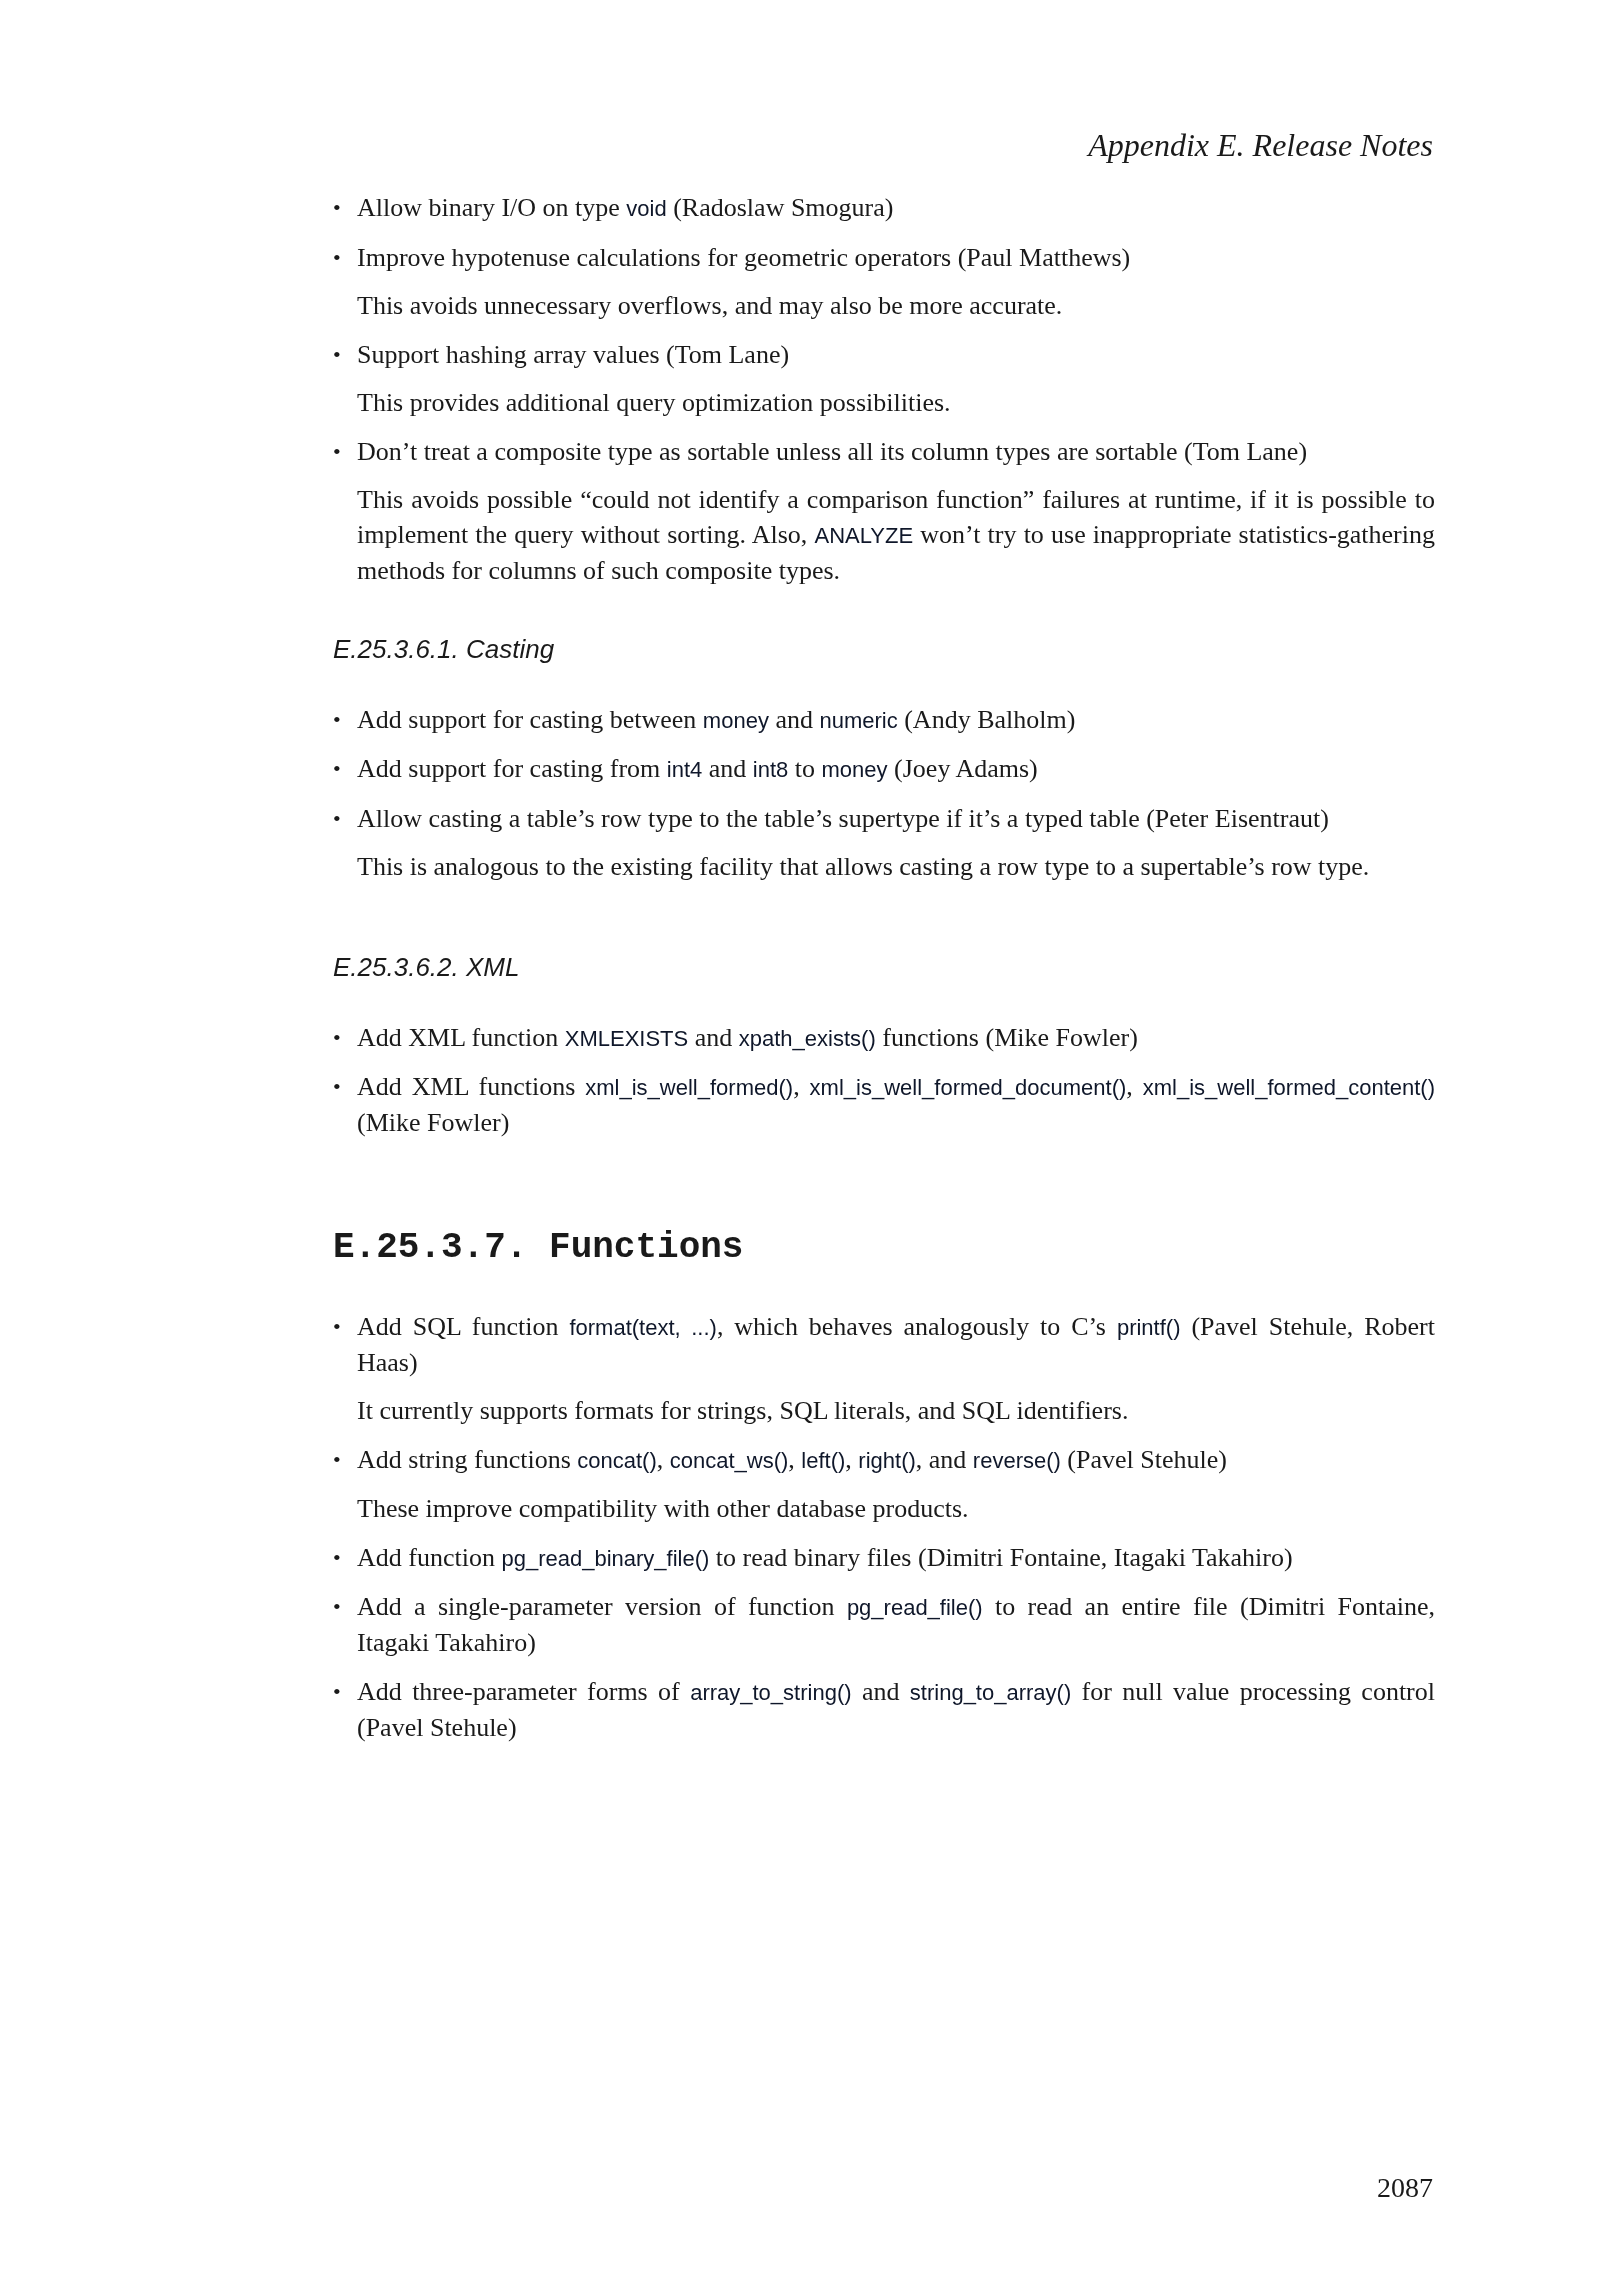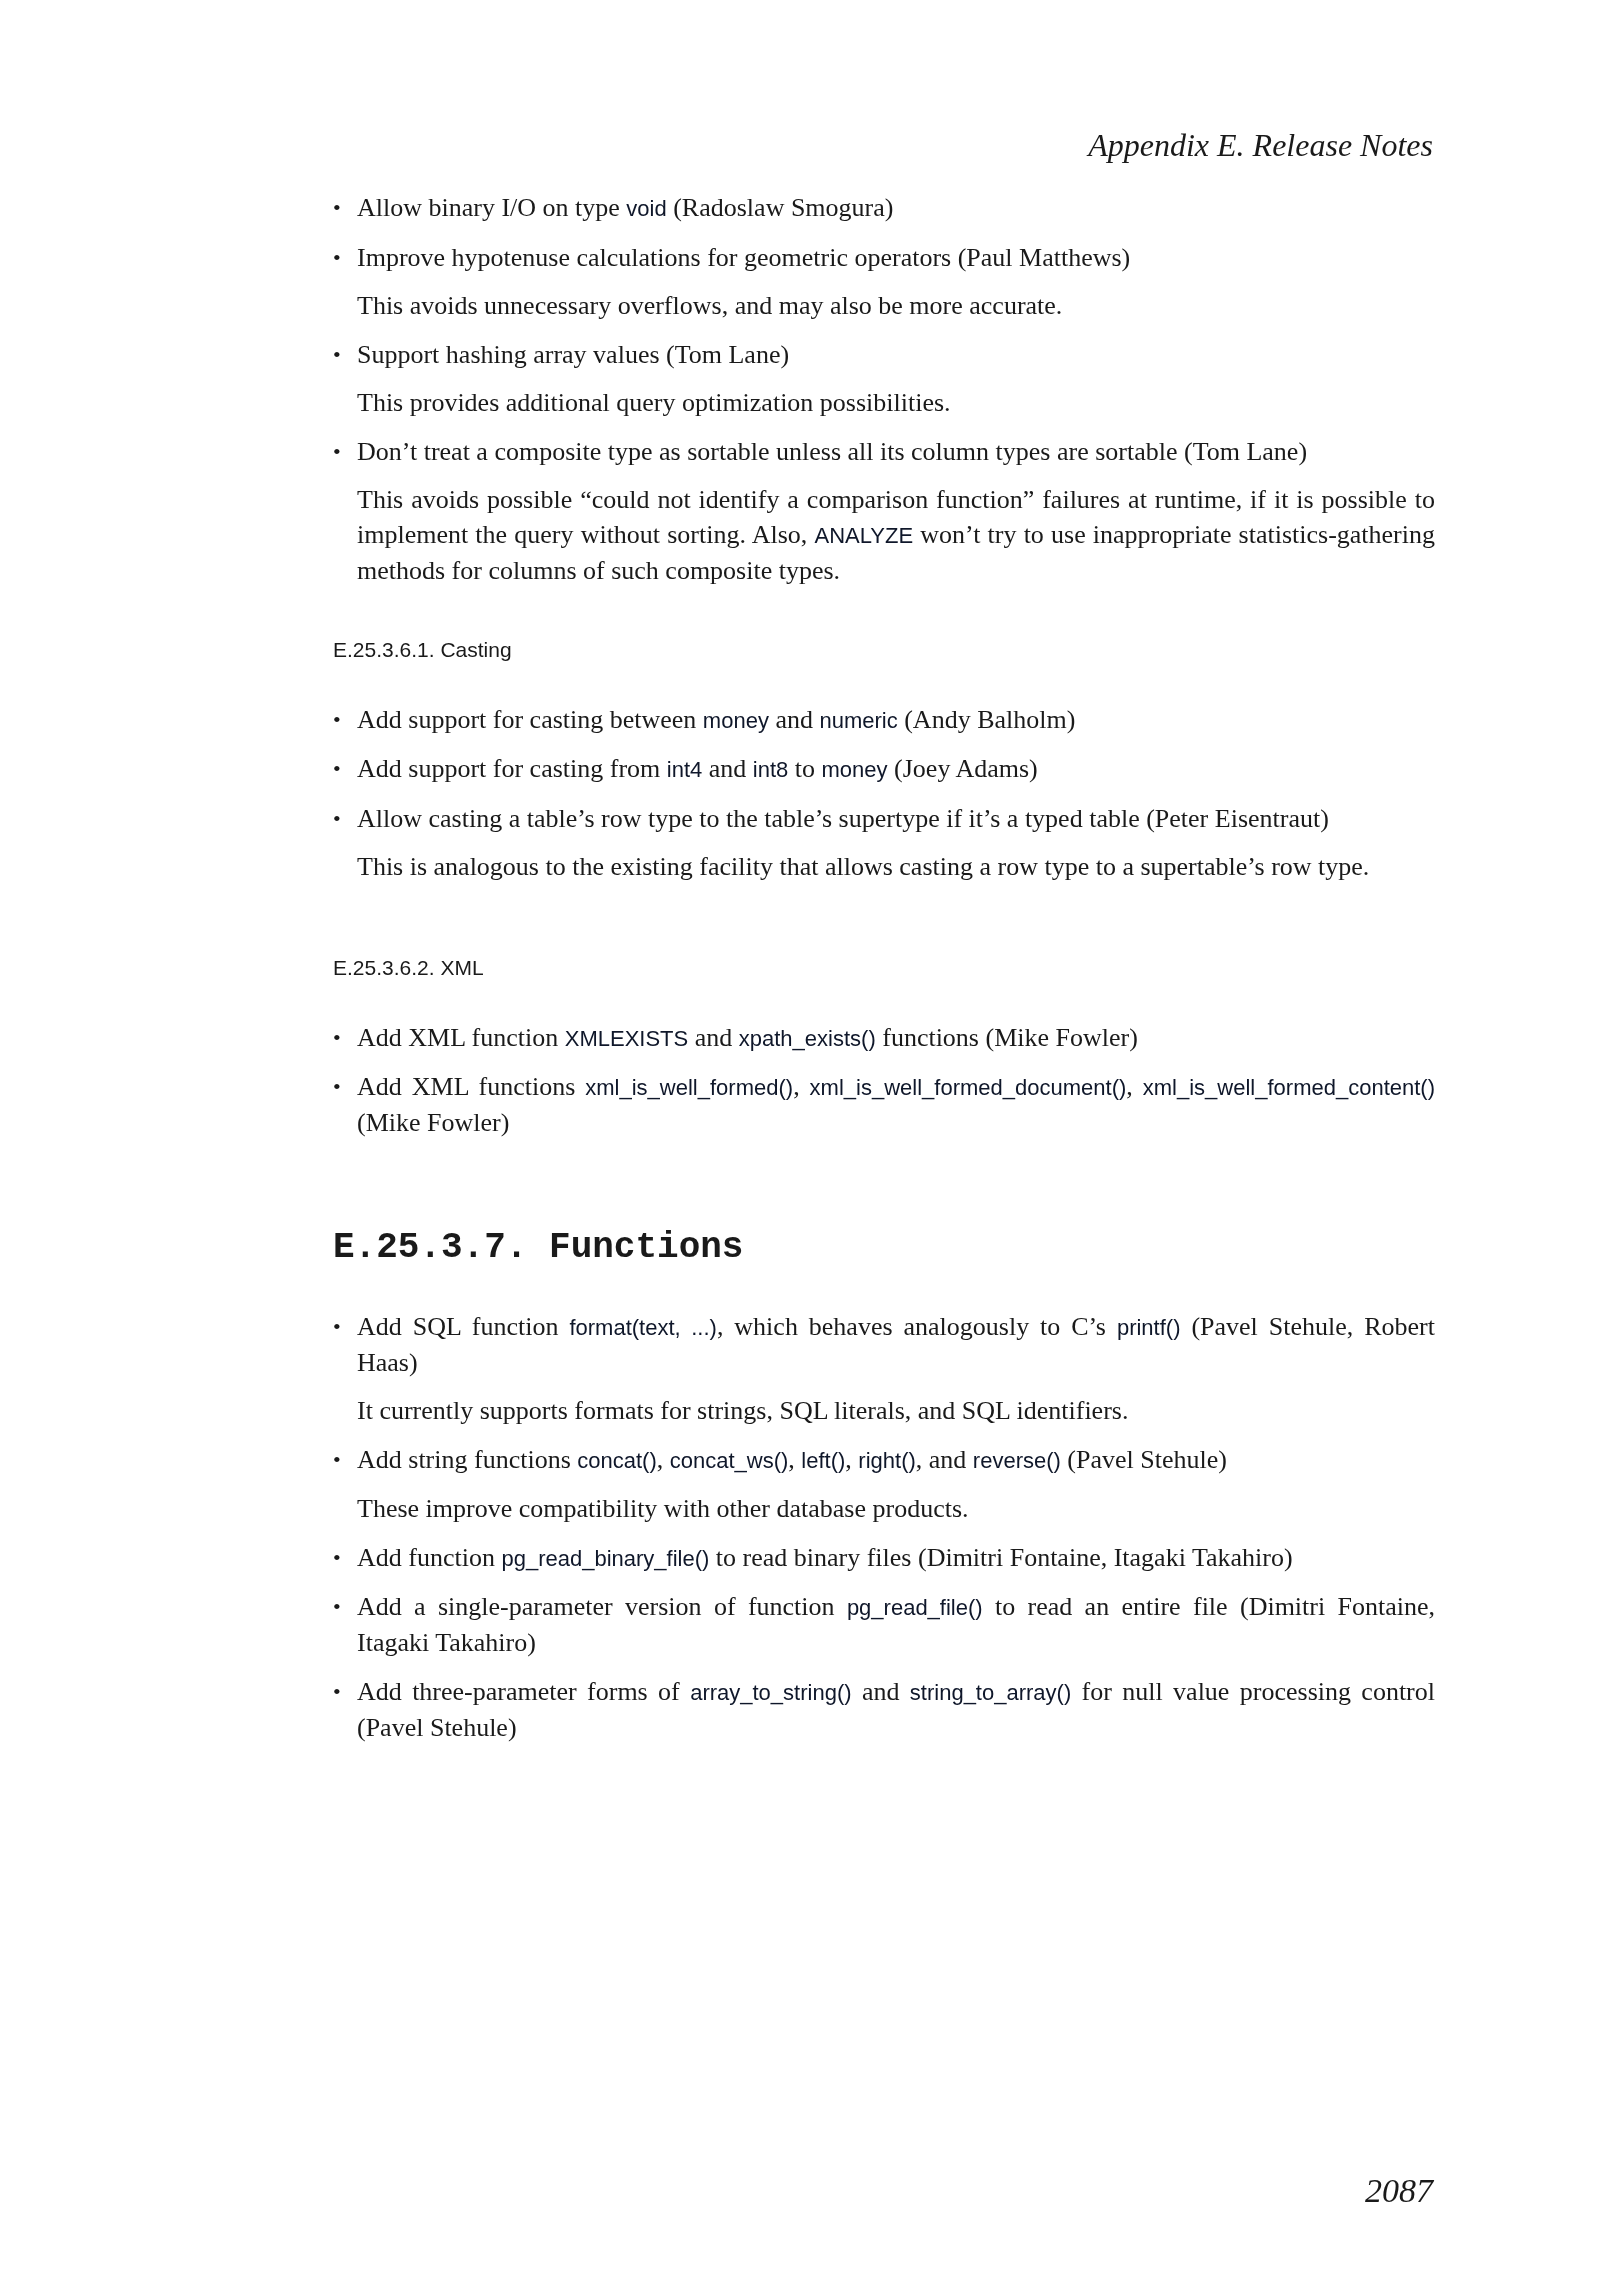--- a/index.html
+++ b/index.html
@@ -18,29 +18,29 @@
   ul.items { list-style: none; margin: 0; padding: 0; }
   ul.items > li { position: relative; padding-left: 24px; margin: 0 0 13.5px 0; text-align: justify; }
   ul.items > li::before {
     content: "\2022"; position: absolute; left: 0; top: 0; font-size: 22px;
   }
   .note { padding-left: 24px; margin: 0 0 13.5px 0; text-align: justify; }
   code, .code {
     font-family: Liberation Sans, sans-serif; font-size: 22px; color: #0f172a;
   }
   h3.subsection {
-    font-family: "Liberation Sans", sans-serif; font-weight: normal;
-    font-size: 21px; margin: 0; padding: 0;
+    font-family: "Liberation Sans", sans-serif; font-style: italic; font-weight: normal;
+    font-size: 26px; margin: 0; padding: 0;
   }
   h2.section {
     font-family: Liberation Mono, monospace; font-weight: bold; font-size: 36px; margin: 0; padding: 0;
   }
   .page-number {
     position: absolute; right: 190px; top: 2172px;
-    font-style: italic; font-size: 34px;
+    font-size: 28px;
   }
 </style>
 </head>
 <body>
 
 <div class="running-header">Appendix E. Release Notes</div>
 
 <div class="content">
   <ul class="items">
       <li>Allow binary I/O on type <code>void</code> (Radoslaw Smogura)</li>

